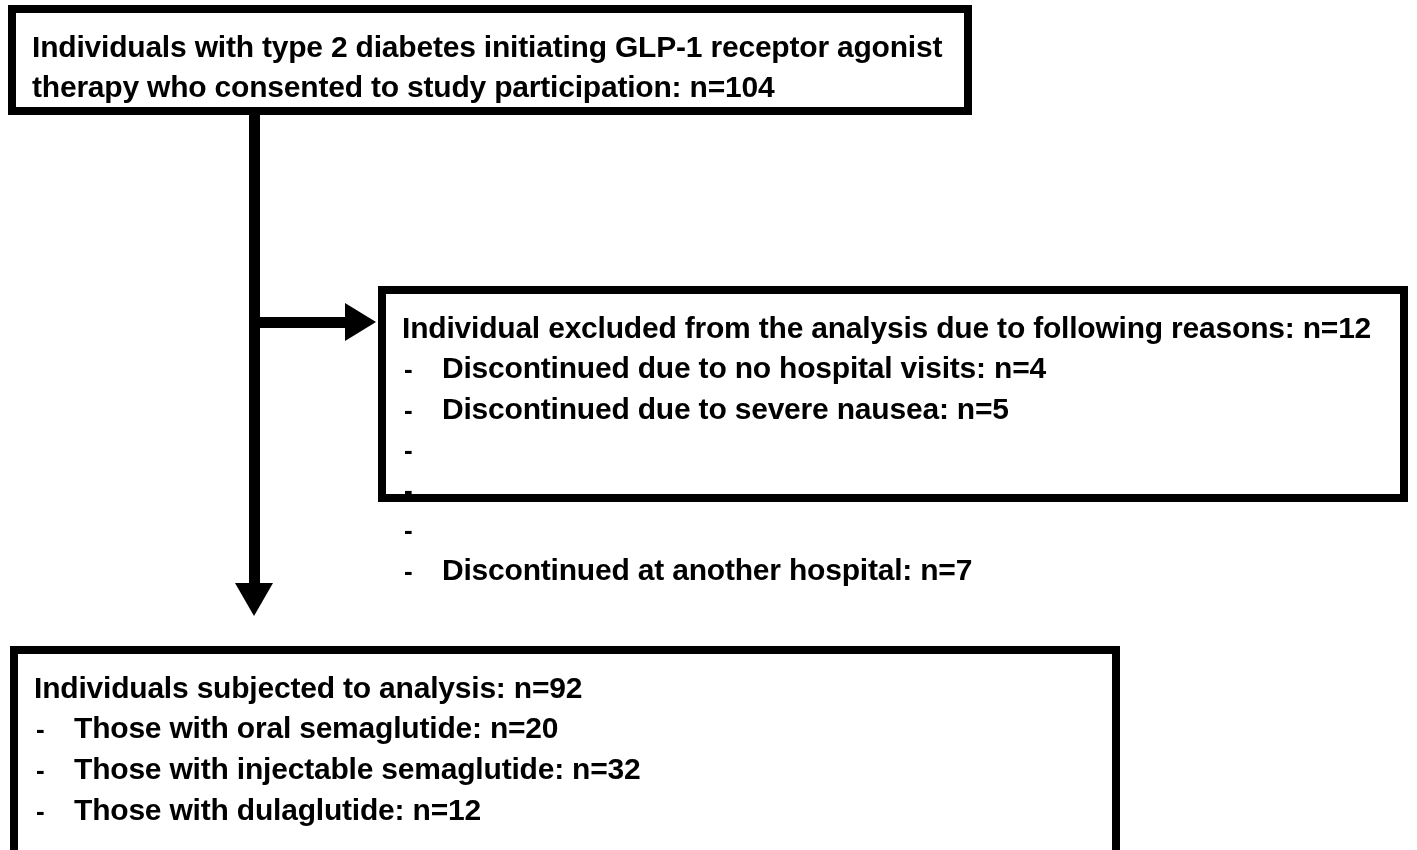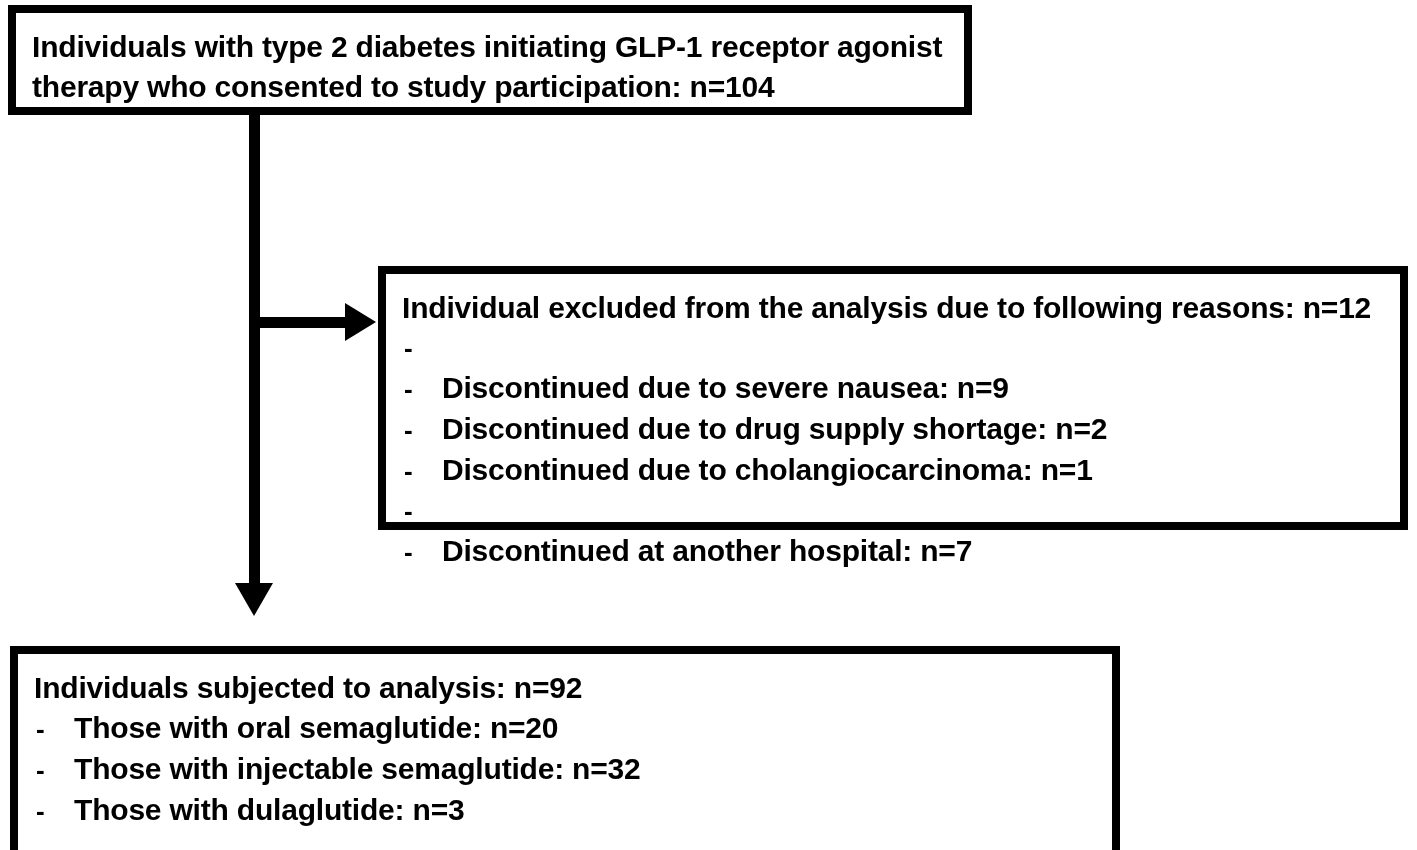--- a/index.html
+++ b/index.html
@@ -25,23 +25,23 @@
   }
 
   #box-enrolled {
     left: 8px;
     top: 5px;
     width: 964px;
     height: 110px;
   }
   #box-excluded {
     left: 378px;
-    top: 266px;
+    top: 286px;
     width: 1030px;
-    height: 264px;
+    height: 216px;
   }
   #box-analyzed {
     left: 10px;
     top: 646px;
     width: 1110px;
     height: 222px;
   }
 
   .box-inner {
     position: absolute;
@@ -144,32 +144,31 @@
   <div class="conn" id="conn-branch"></div>
   <div class="arrowhead" id="arrow-right"></div>
   <div class="arrowhead" id="arrow-down"></div>
 
   <div class="flow-box" id="box-excluded">
     <div class="box-inner">
       <div class="head-line">Individual excluded from the analysis due to following reasons: n=12</div>
 
       <div class="bullet-row">
         <span class="bullet-dash">-</span>
-      </div>
-      <div class="bullet-row">
-        <span class="bullet-dash">-</span>
-        <span class="bullet-text">Discontinued due to severe nausea: n=9</span>
-      </div>
-      <div class="bullet-row">
-        <span class="bullet-dash">-</span>
-        <span class="bullet-text">Discontinued due to drug supply shortage: n=2</span>
-      </div>
-      <div class="bullet-row">
-        <span class="bullet-dash">-</span>
-        <span class="bullet-text">Discontinued due to cholangiocarcinoma: n=1</span>
+        <span class="bullet-text">Discontinued due to no hospital visits: n=4</span>
+      </div>
+      <div class="bullet-row">
+        <span class="bullet-dash">-</span>
+        <span class="bullet-text">Discontinued due to severe nausea: n=5</span>
+      </div>
+      <div class="bullet-row">
+        <span class="bullet-dash">-</span>
+      </div>
+      <div class="bullet-row">
+        <span class="bullet-dash">-</span>
       </div>
       <div class="bullet-row">
         <span class="bullet-dash">-</span>
       </div>
       <div class="bullet-row">
         <span class="bullet-dash">-</span>
         <span class="bullet-text">Discontinued at another hospital: n=7</span>
       </div>
     </div>
   </div>
@@ -181,21 +180,21 @@
       <div class="bullet-row">
         <span class="bullet-dash">-</span>
         <span class="bullet-text">Those with oral semaglutide: n=20</span>
       </div>
       <div class="bullet-row">
         <span class="bullet-dash">-</span>
         <span class="bullet-text">Those with injectable semaglutide: n=32</span>
       </div>
       <div class="bullet-row">
         <span class="bullet-dash">-</span>
-        <span class="bullet-text">Those with dulaglutide: n=3</span>
+        <span class="bullet-text">Those with dulaglutide: n=12</span>
       </div>
       <div class="bullet-row">
         <span class="bullet-dash">-</span>
       </div>
     </div>
   </div>
 
 </div>
 
 </body></html>

